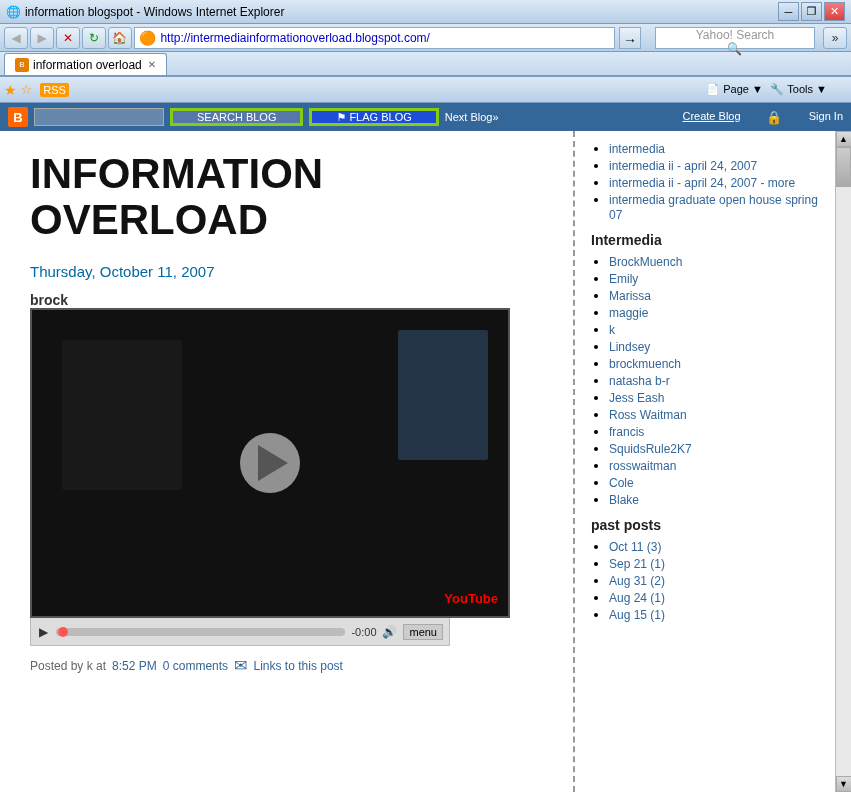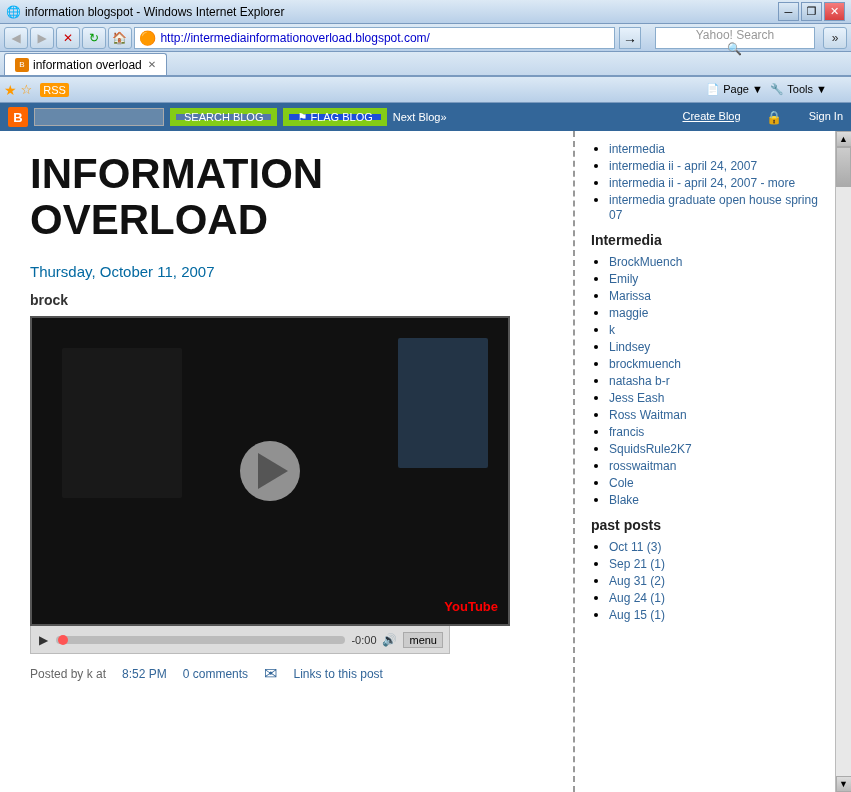--- a/index.html
+++ b/index.html
@@ -135,24 +135,24 @@
     .blogger-search {
       height: 18px;
       width: 130px;
       border: 1px solid #aaa;
       background: #6688aa;
       padding: 0 4px;
     }
     .blogger-btn {
       height: 18px;
       background: #5577aa;
-      border: 6px solid #84cc16;
+      border: 3px solid #84cc16;
       color: #fff;
       font-size: 11px;
-      padding: 0 8px;
+      padding: 0 24px;
       cursor: pointer;
       display: flex; align-items: center; gap: 2px;
     }
     .blogger-btn-flag { background: #1d4ed8; }
     .blogger-next { color: #fff; font-size: 11px; text-decoration: none; }
     .blogger-right { margin-left: auto; display: flex; gap: 26px; }
     .blogger-create { color: #fff; font-size: 11px; text-decoration: underline; cursor: pointer; }
     .blogger-signin { color: #fff; font-size: 11px; cursor: pointer; }
 
     
@@ -180,21 +180,20 @@
     .blog-date {
       color: #0369a1;
       font-size: 15px;
       margin-bottom: 12px;
       font-style: normal;
     }
     .post-title {
       font-weight: bold;
       font-size: 14px;
       color: #333;
-      margin-bottom: 8px;
     }
     .video-embed {
       width: 480px;
       height: 310px;
       background: #222;
       position: relative;
       display: flex; align-items: center; justify-content: center;
       border: 2px solid #555;
     }
     .video-play-btn {
@@ -252,21 +251,21 @@
       top: -1px; left: 2px;
     }
     .ctrl-time { font-size: 11px; color: #333; }
     .ctrl-vol { font-size: 12px; cursor: pointer; }
     .ctrl-menu { font-size: 11px; background: #ccc; border: 1px solid #aaa; padding: 1px 5px; cursor: pointer; }
 
     .post-footer {
       margin-top: 10px;
       font-size: 12px;
       color: #666;
-      display: flex; align-items: center; gap: 16px;
+      display: flex; align-items: center; gap: 6px;
     }
     .post-footer a { color: #336699; text-decoration: none; }
     .post-footer-icon { font-size: 16px; color: #336699; }
 
     
     .sidebar {
       width: 260px;
       background: #fff;
       padding: 10px 16px;
       overflow-y: auto;

